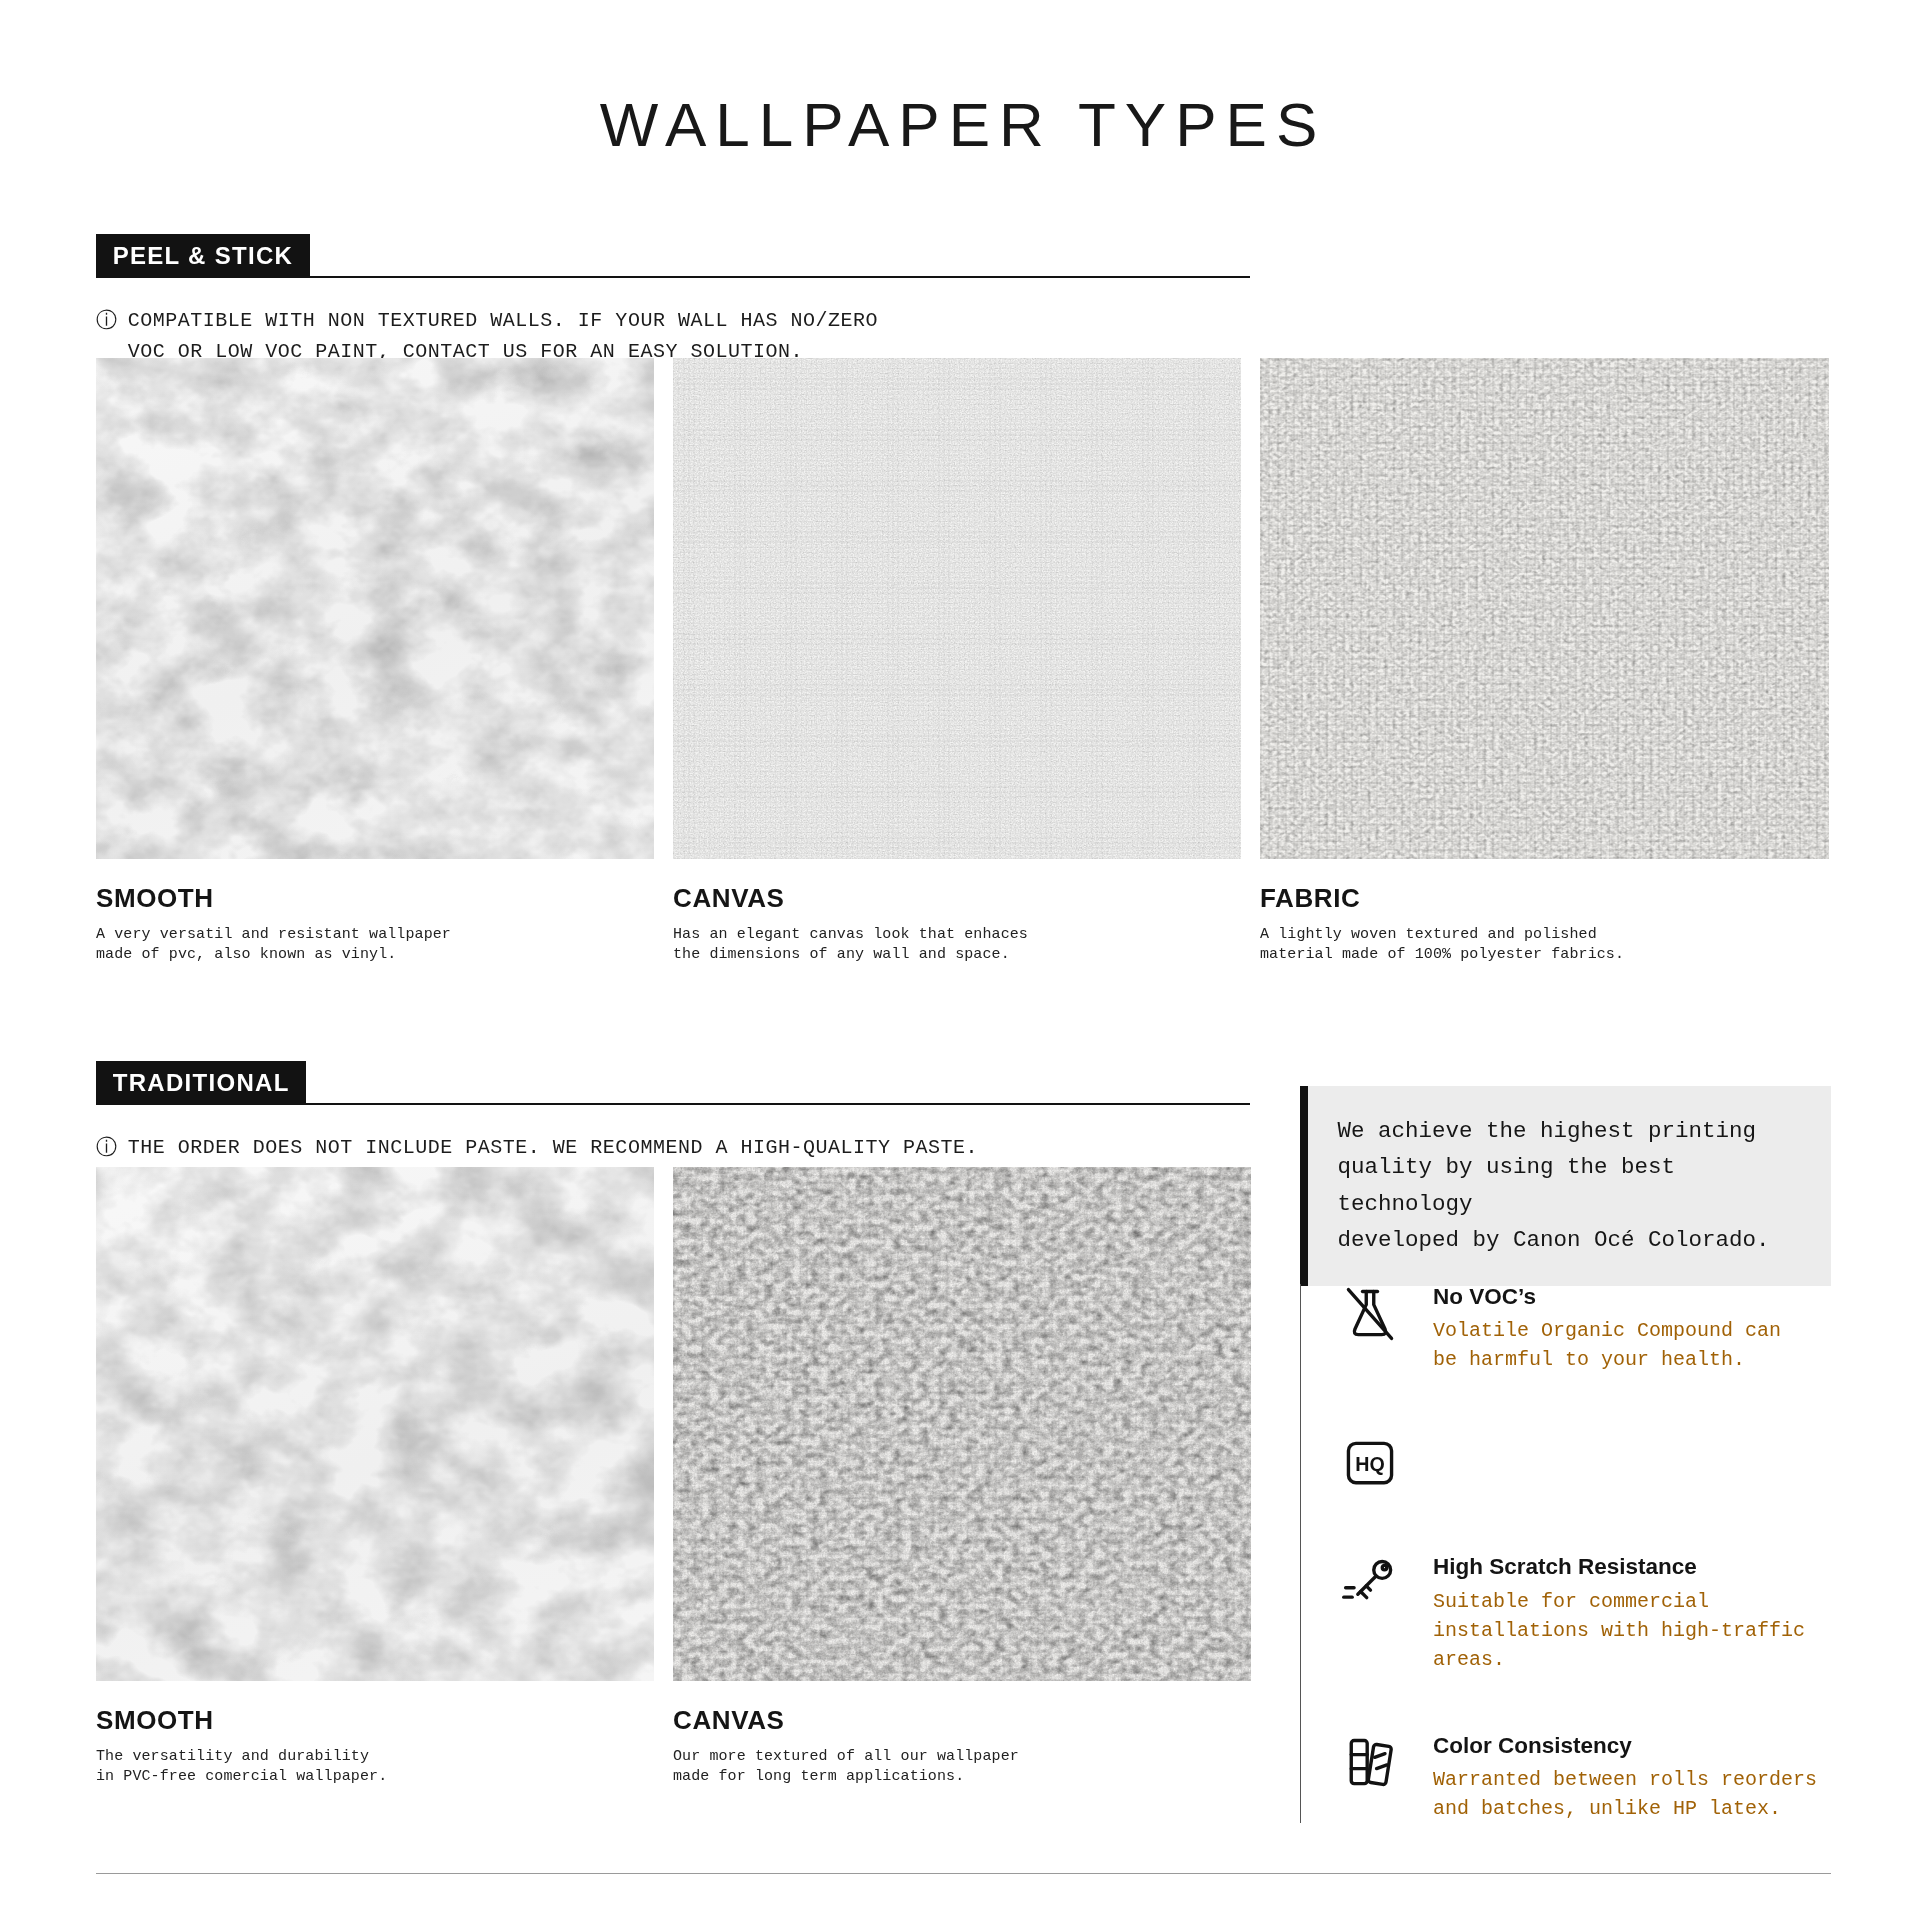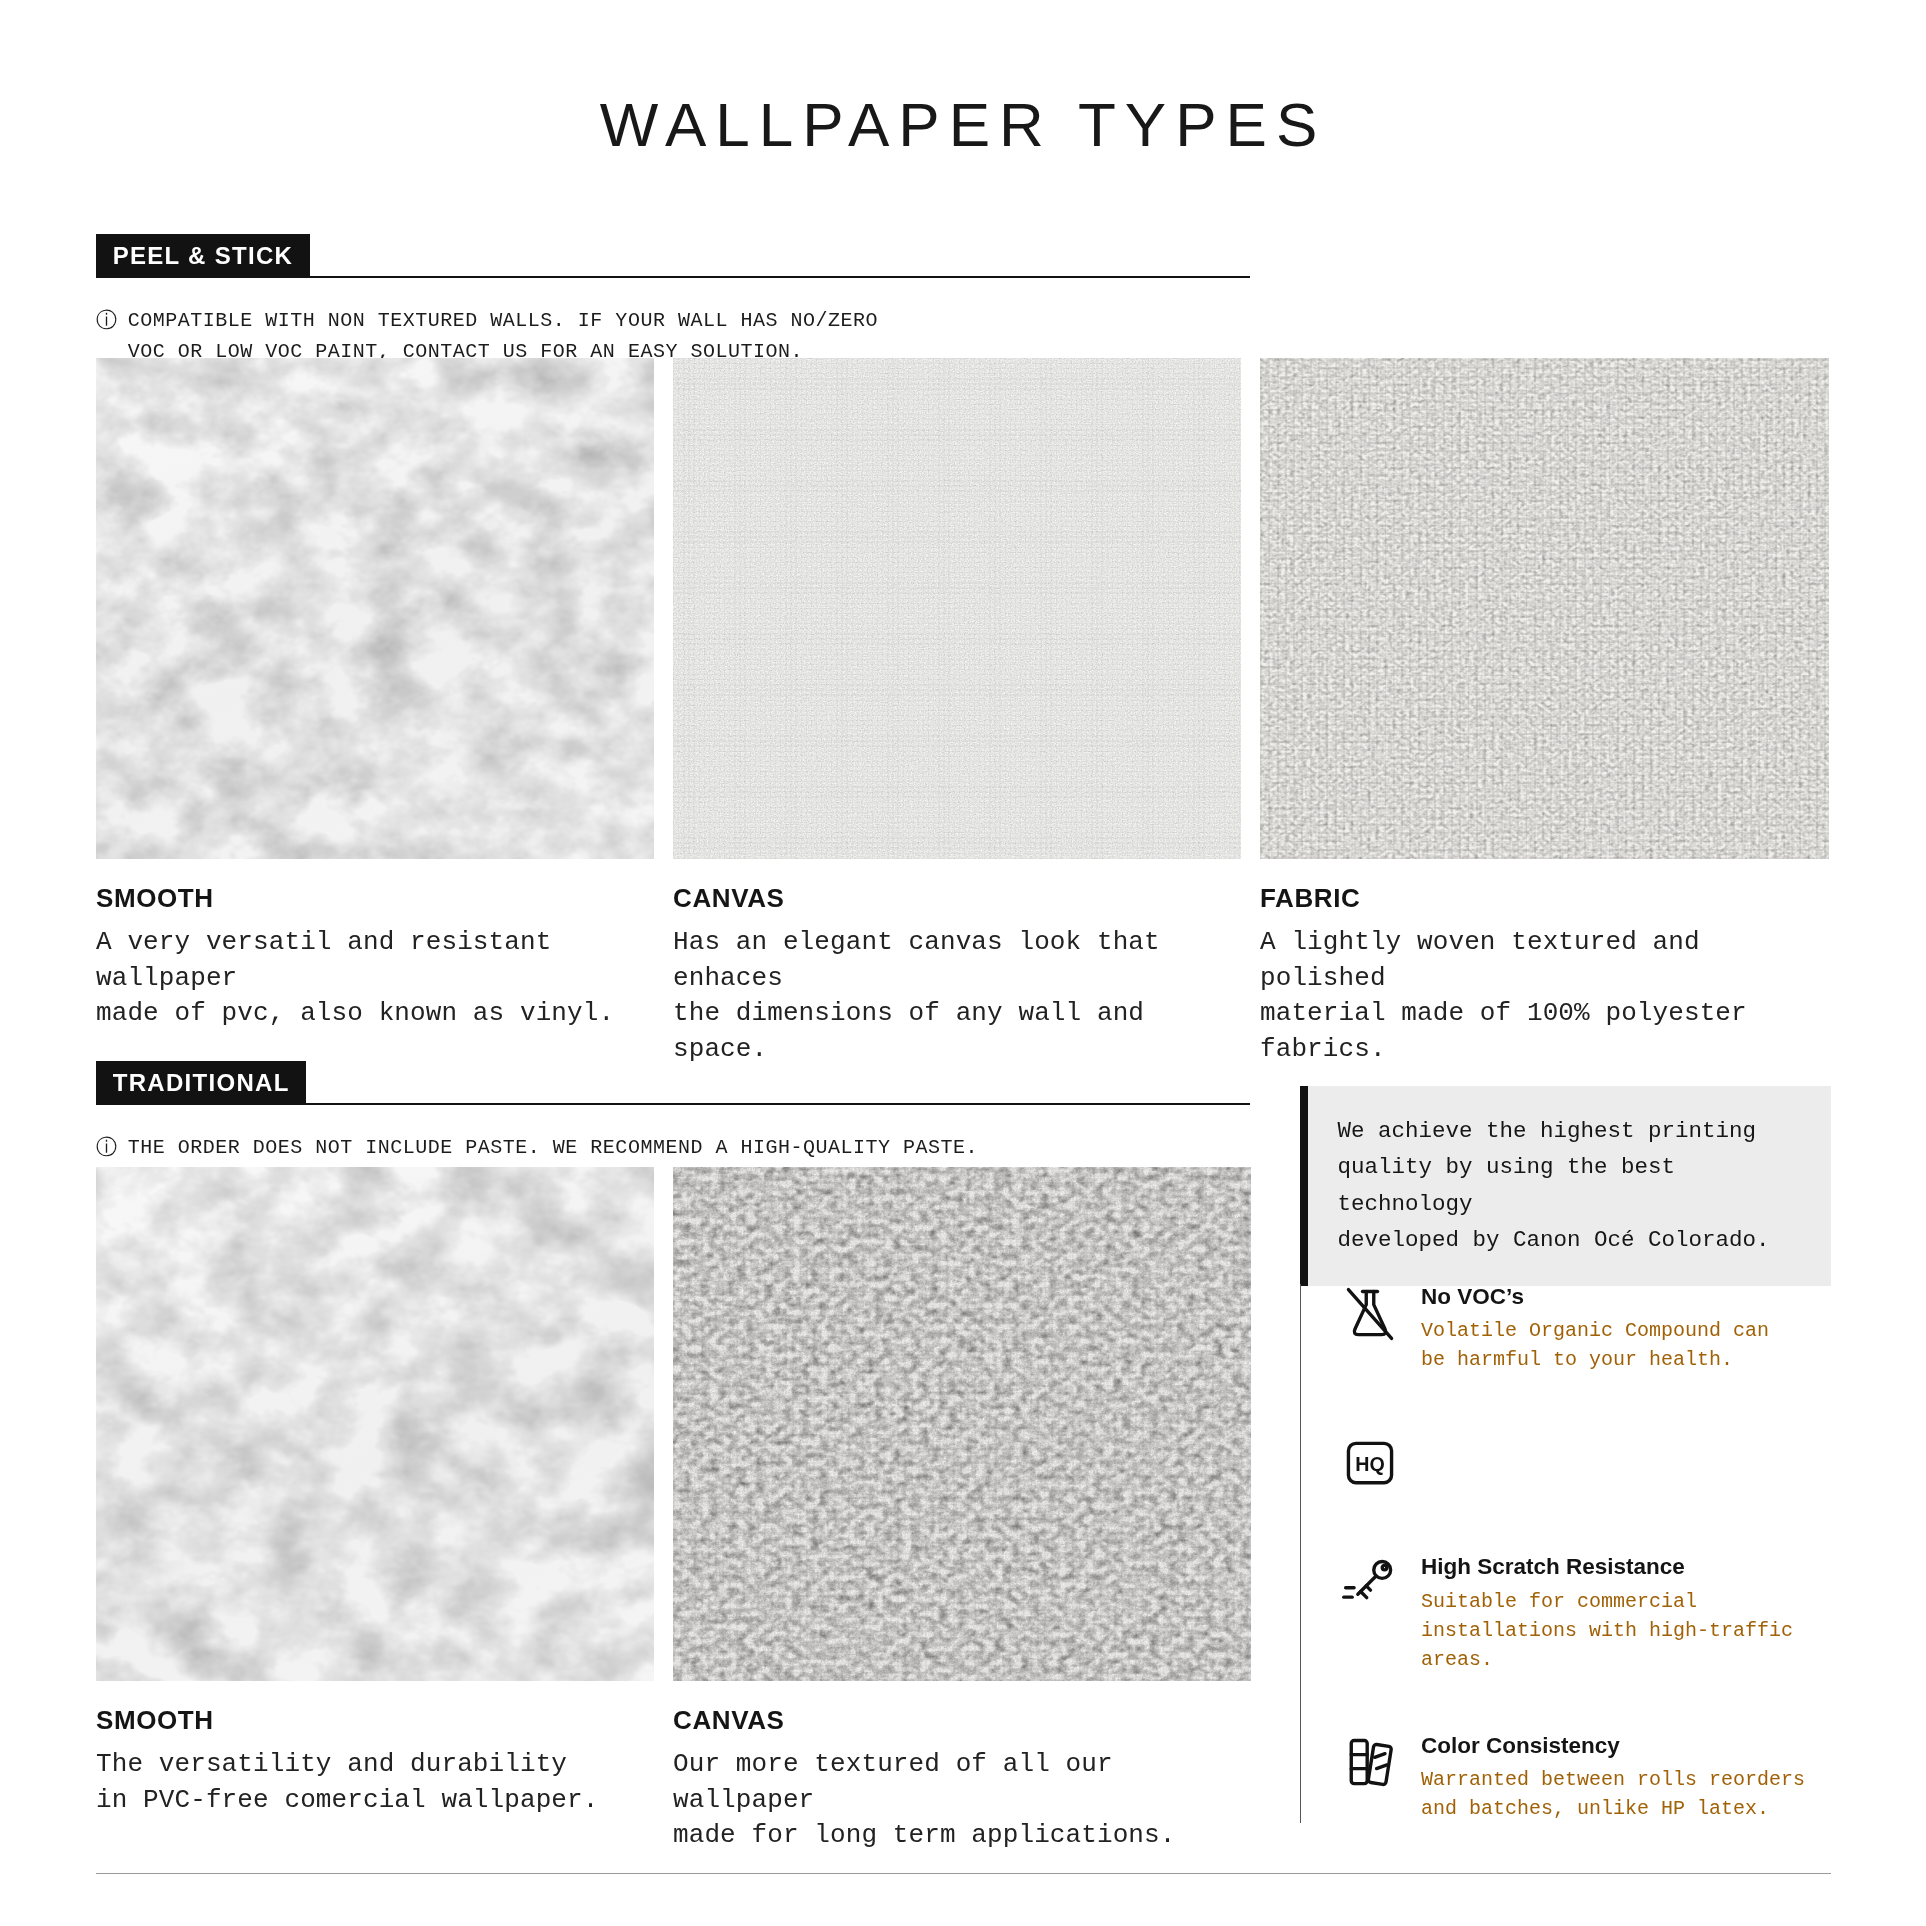--- a/index.html
+++ b/index.html
@@ -34,30 +34,30 @@
      background-image:repeating-linear-gradient(0deg,rgba(0,0,0,0.028) 0 1.3px,transparent 1.3px 5.1px),
                       repeating-linear-gradient(90deg,rgba(0,0,0,0.022) 0 1.3px,transparent 1.3px 5.1px);}
   .bg-fabric{background-color:#f0efec;
      background-image:repeating-linear-gradient(90deg,rgba(0,0,0,0.055) 0 1.9px,rgba(255,255,255,0.05) 1.9px 3.9px,transparent 3.9px 8.3px),
                       repeating-linear-gradient(0deg,rgba(0,0,0,0.05) 0 1.9px,transparent 1.9px 8.3px);}
   .bg-canvas-coarse{background-color:#f1f0ee;
      background-image:repeating-linear-gradient(0deg,rgba(0,0,0,0.03) 0 1.9px,transparent 1.9px 7px),
                       repeating-linear-gradient(90deg,rgba(0,0,0,0.03) 0 1.9px,transparent 1.9px 7px);}
 
   .swatch-name{margin-top:24.4px;font-size:26px;font-weight:bold;letter-spacing:0.6px;color:#151515;}
-  .swatch-desc{margin-top:10.3px;font-size:26px;line-height:1.38;letter-spacing:0.1px;color:#222;}
+  .swatch-desc{margin-top:10.3px;font-size:15px;line-height:1.38;letter-spacing:0.1px;color:#222;}
 
   .quote-box{position:absolute;left:1300px;top:1086px;width:531px;box-sizing:border-box;
              background:#ececec;border-left:8.3px solid #121212;
              padding:27px 22px 27px 29.5px;font-size:22.5px;line-height:1.62;color:#161616;}
 
   .features{position:absolute;left:1300px;top:1284px;width:552px;box-sizing:border-box;
             border-left:1.3px solid #555;padding-left:39px;
             display:flex;flex-direction:column;gap:59px;}
-  .feature{display:flex;gap:18px;}
+  .feature{display:flex;gap:30px;}
   .feature-icon{flex:0 0 63px;}
   .feature-icon svg{width:60px;height:60px;}
   .feature-title{font-size:22.5px;font-weight:bold;margin:0 0 6.4px;color:#141414;}
   .feature-desc{font-size:20px;line-height:1.45;color:#a16207;}
 
   .bottom-rule{position:absolute;left:96px;top:1873px;width:1735px;height:0;
                border-top:1.3px solid #9a9a9a;}
 
   .ic{stroke:#121212;fill:none;stroke-width:3.6;stroke-linecap:round;stroke-linejoin:round;}
 </style>

